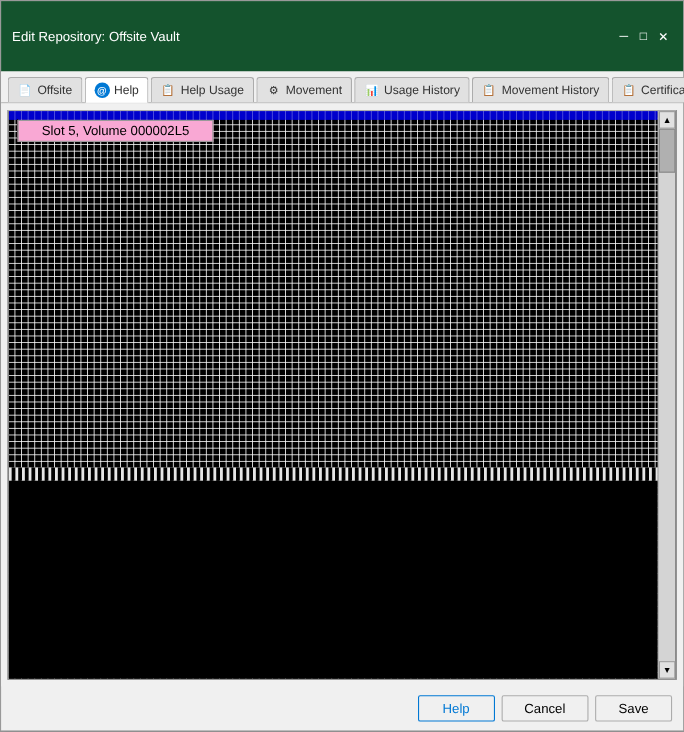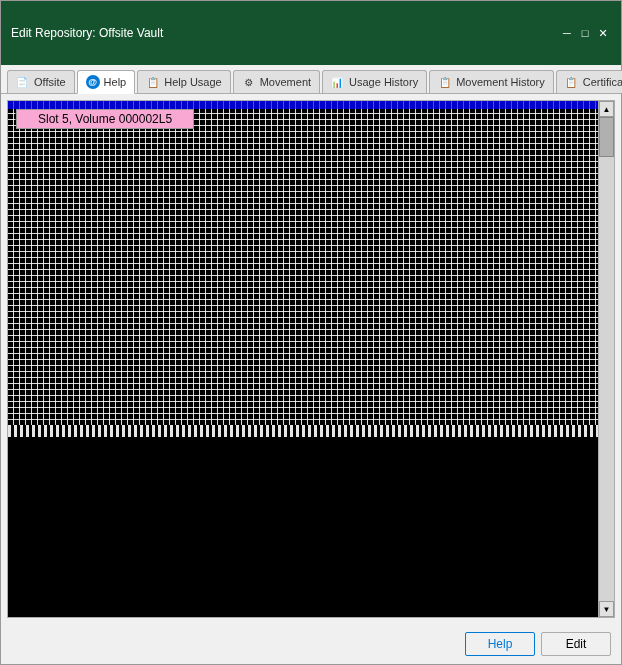--- a/index.html
+++ b/index.html
@@ -345,16 +345,17 @@
           <div class="scrollbar-thumb"></div>
         </div>
         <div class="scrollbar-btn">▼</div>
       </div>
 
     </div>
   </div>
 
   <div class="footer">
     <button class="footer-btn primary">Help</button>
-    <button class="footer-btn">Edit</button>
+    <button class="footer-btn">Cancel</button>
+    <button class="footer-btn">Save</button>
   </div>
 
 </div>
 
 </body></html>

